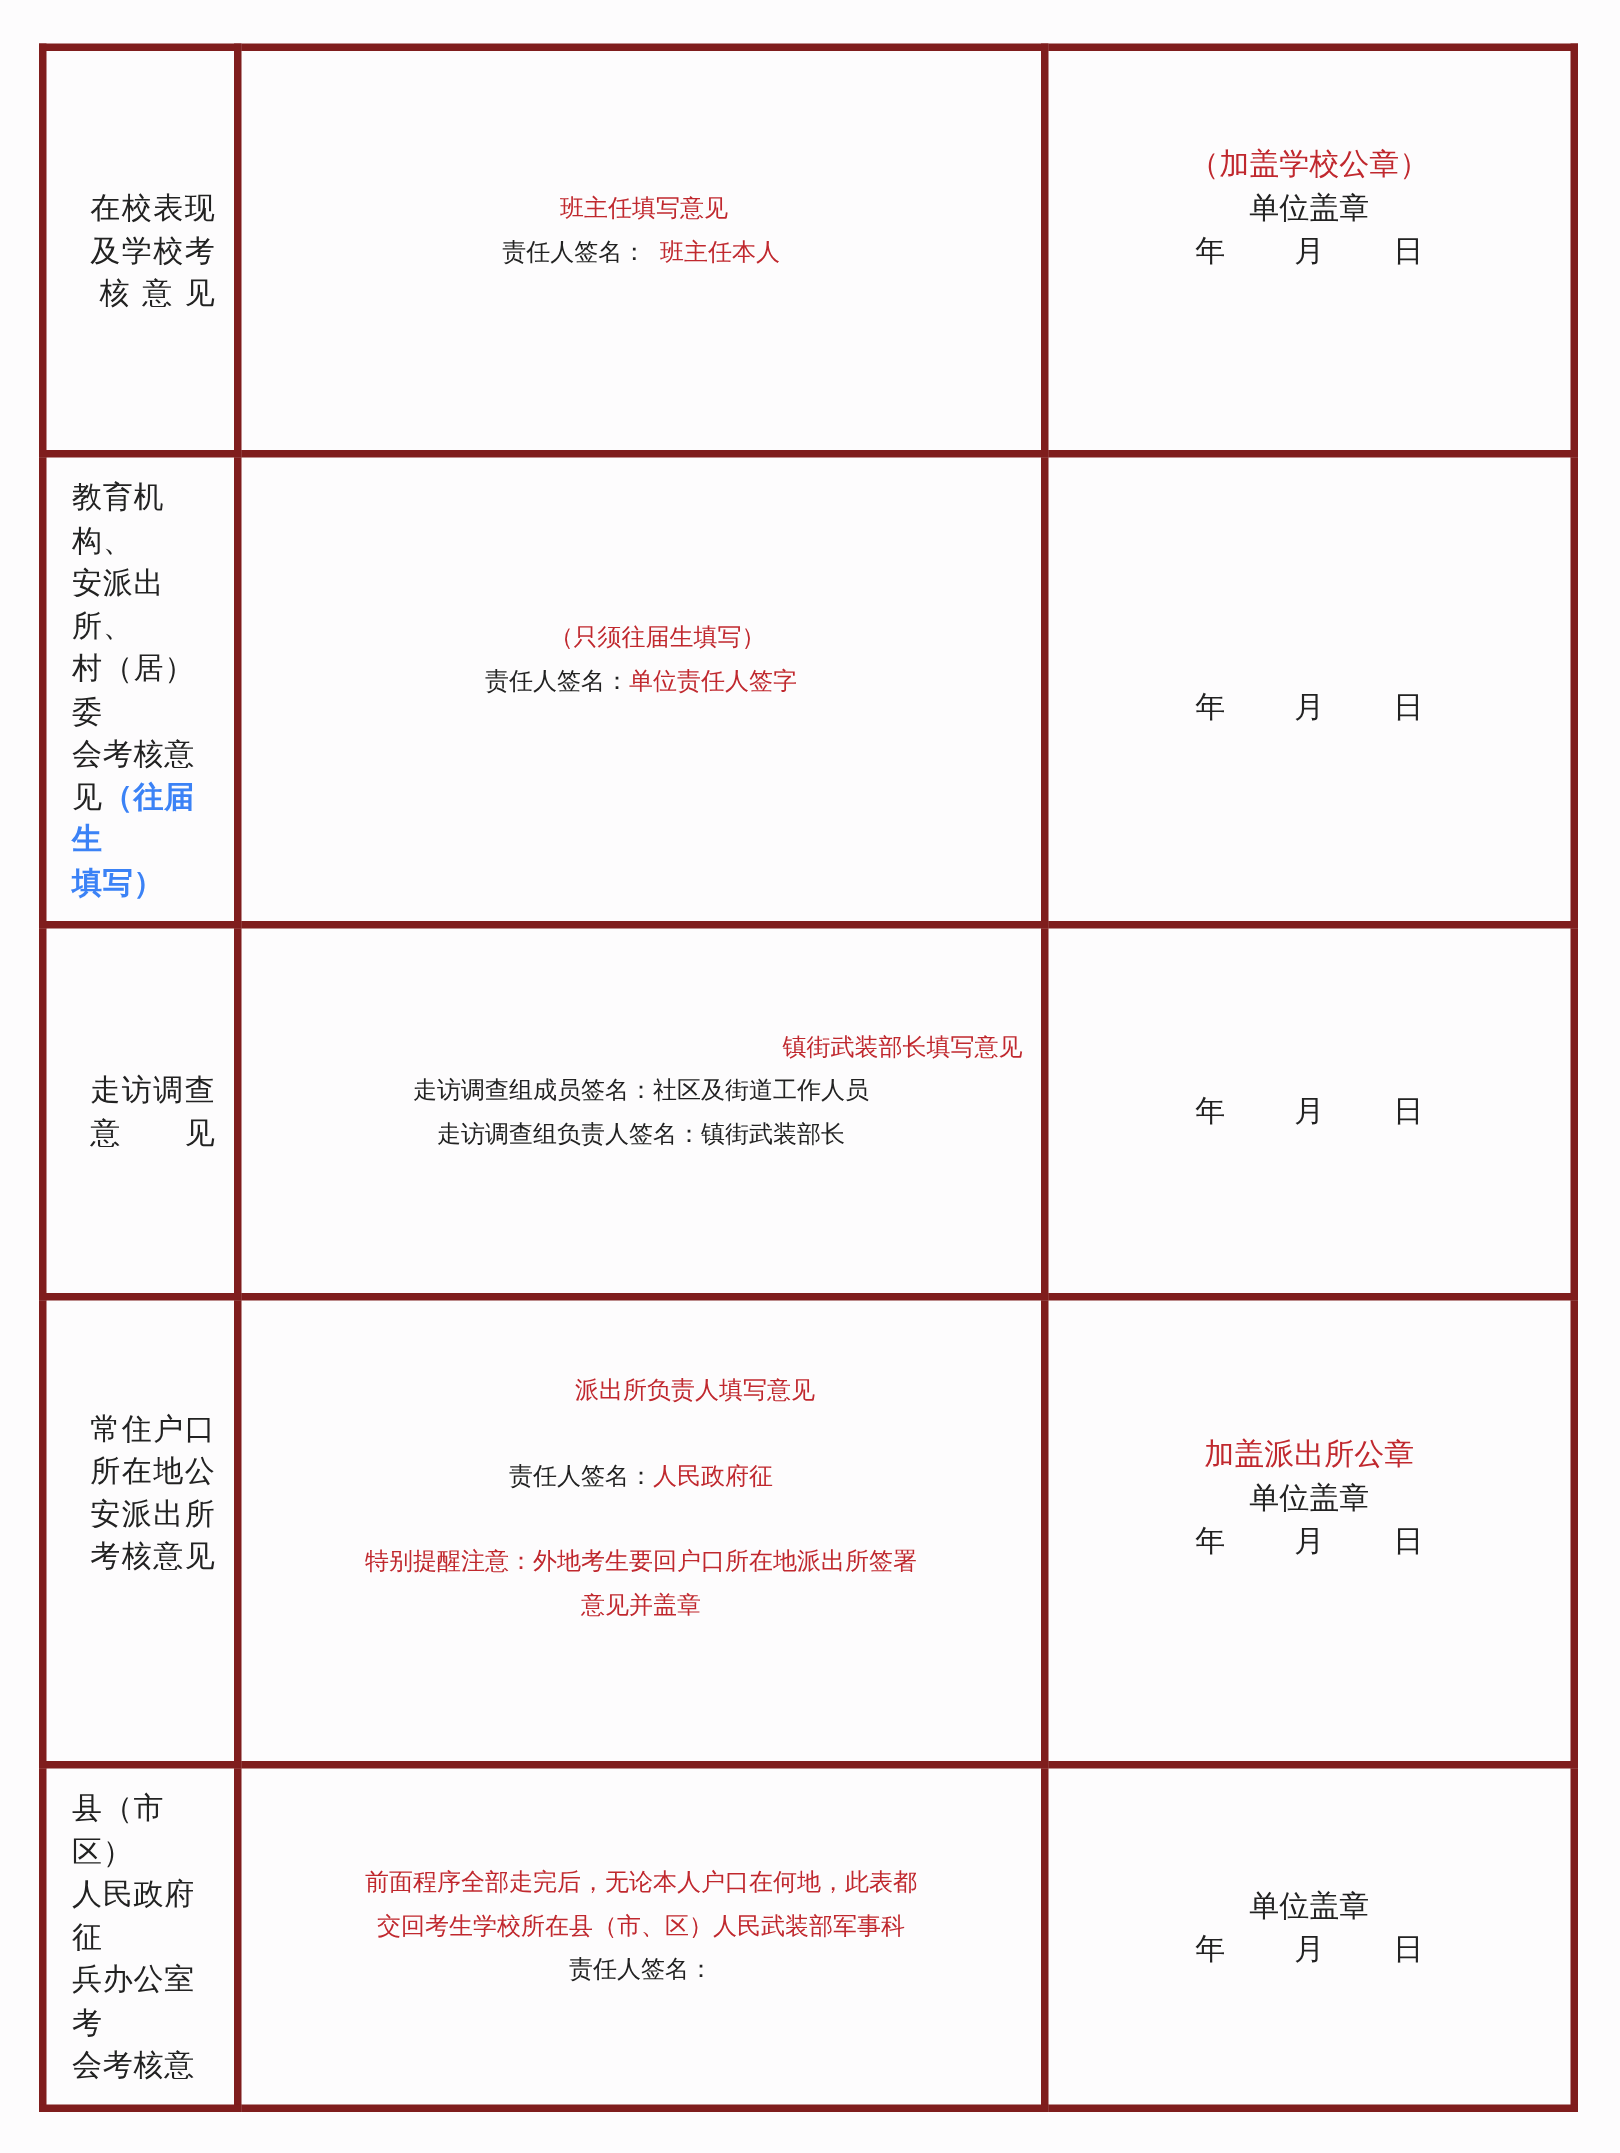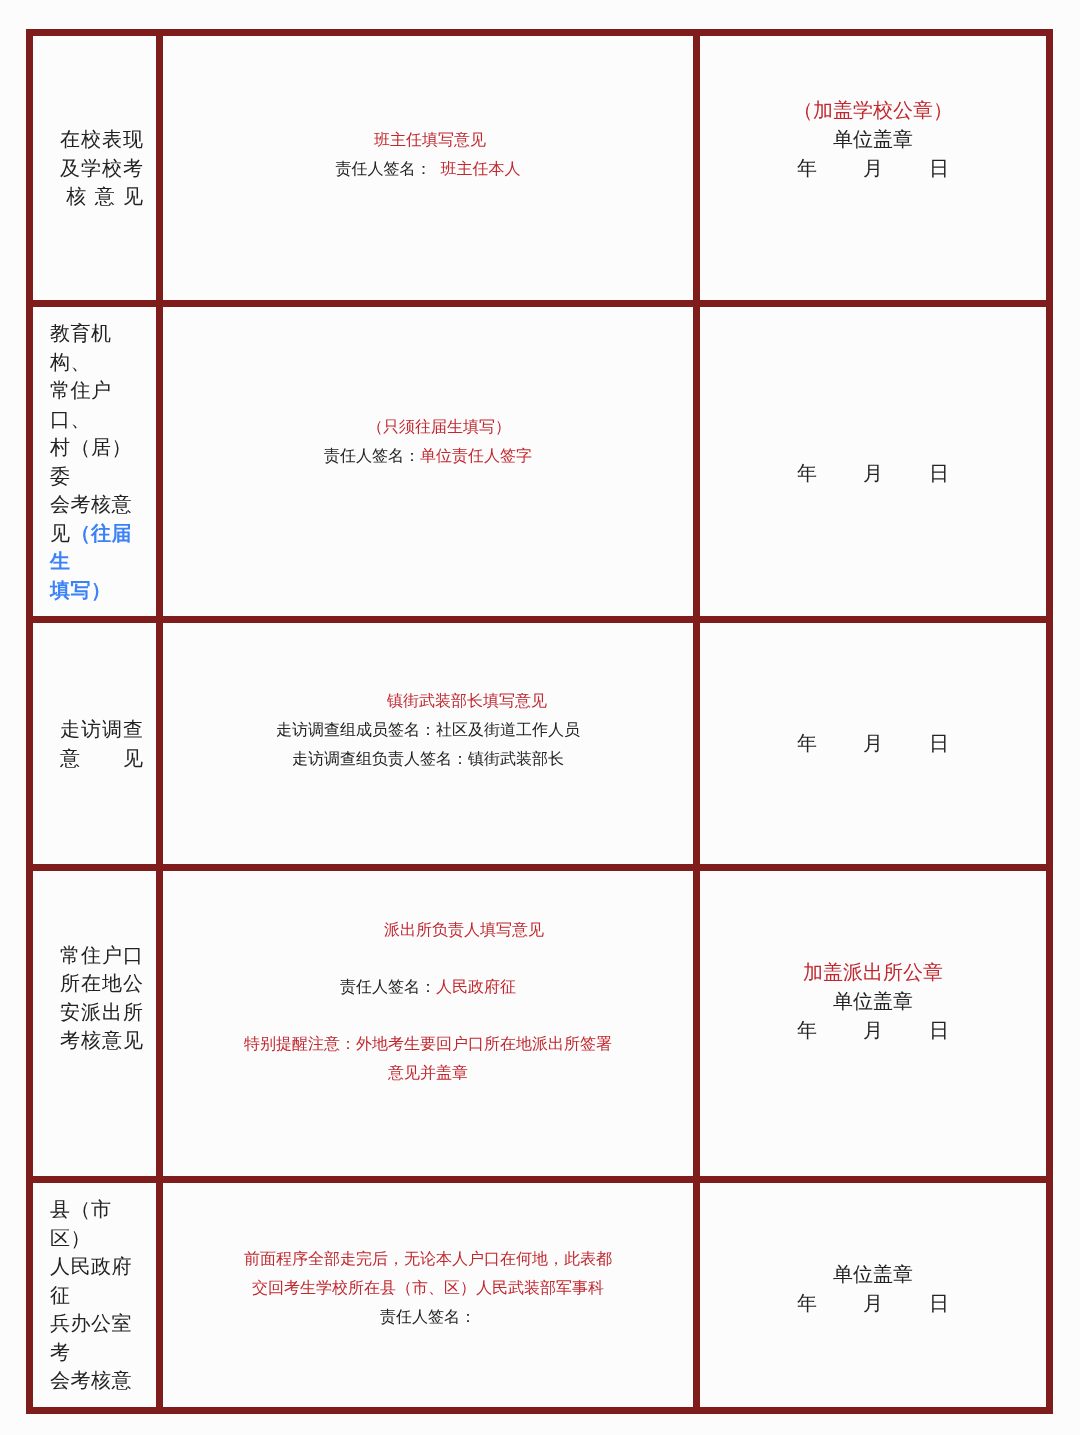--- a/index.html
+++ b/index.html
@@ -1,18 +1,18 @@
 <!DOCTYPE html>
 <html><head>
 <meta charset="utf-8">
 <style>
   html, body { margin:0; padding:0; background:#fdfcfd; }
   body { width:1080px; height:1435px; position:relative; font-family:"DejaVu Serif","Liberation Serif",serif; color:#222; }
   .tbl { position:absolute; left:26px; top:29px; width:1026px; border-collapse:collapse; table-layout:fixed; }
-  .tbl td { border:7px solid #7f1d1d; vertical-align:middle; padding:12px; }
+  .tbl td { border:5px solid #7f1d1d; vertical-align:middle; padding:12px; }
   .c1 { width:130px; }
   .c2 { width:537px; }
   .c3 { width:353px; }
   .lbl { font-size:20px; line-height:28.5px; text-align:right; letter-spacing:1px; }
   .lbl.left { text-align:left; padding-left:5px; }
   .mid { font-size:16px; line-height:29px; text-align:center; }
   .red { color:#c0282e; }
   .redb { color:#3b82f6; font-weight:bold; }
   .ymd { display:flex; justify-content:space-between; width:152px; margin:0 auto; font-size:20px; line-height:29px; }
   .stamp { text-align:center; font-size:20px; line-height:29px; }
@@ -59,21 +59,21 @@
           <span>日</span>
         </div>
       </div>
     </td>
   </tr>
 
   <tr style="height:270px">
     <td>
       <div class="lbl left" style="letter-spacing:0.5px">
         <span class="line">教育机构、</span>
-        <span class="line">常住户口、</span>
+        <span class="line">安派出所、</span>
         <span class="line">村（居）委</span>
         <span class="line">会考核意</span>
         <span class="line">
           <span>见</span><span class="redb">（往届生</span>
         </span>
         <span class="line redb">填写）</span>
       </div>
     </td>
     <td>
       <div class="mid" style="margin-top:-42px">
@@ -96,21 +96,21 @@
 
   <tr style="height:248px">
     <td>
       <div class="lbl">
         <span class="line">走访调查</span>
         <span class="line">意　　见</span>
       </div>
     </td>
     <td>
       <div class="mid" style="margin-top:-28px">
-        <span class="line red" style="padding-left:104px; text-align:left; padding-left:212px">镇街武装部长填写意见</span>
+        <span class="line red" style="padding-left:104px; text-align:right; padding-left:212px">镇街武装部长填写意见</span>
         <span class="line">走访调查组成员签名：社区及街道工作人员</span>
         <span class="line">走访调查组负责人签名：镇街武装部长</span>
       </div>
     </td>
     <td>
       <div class="stamp">
         <div class="ymd">
           <span>年</span>
           <span>月</span>
           <span>日</span>

